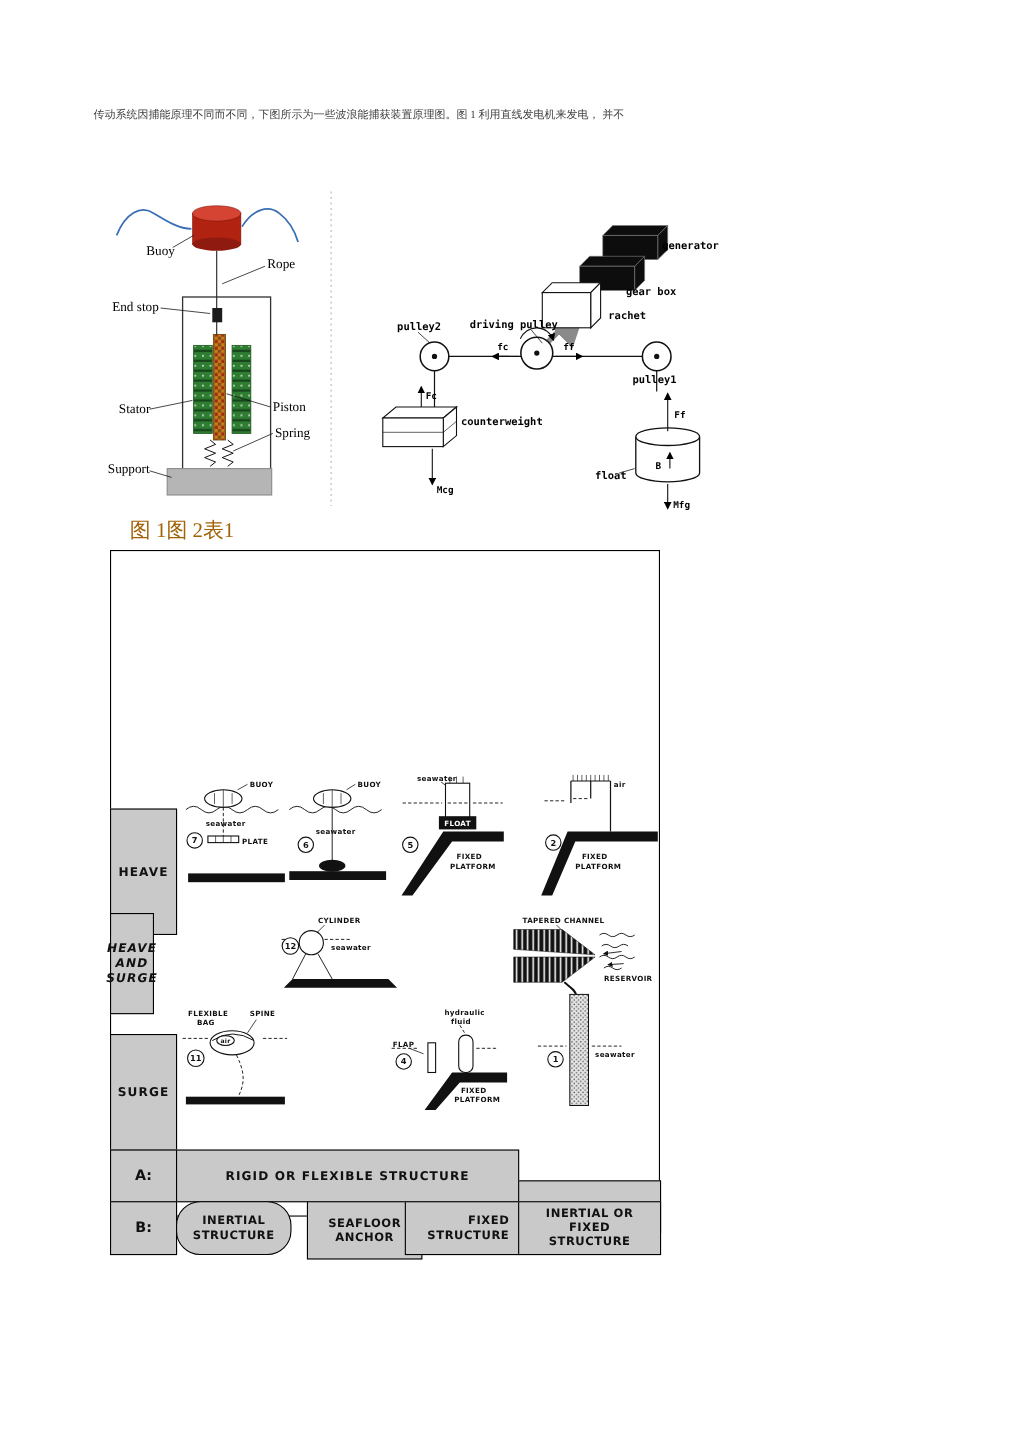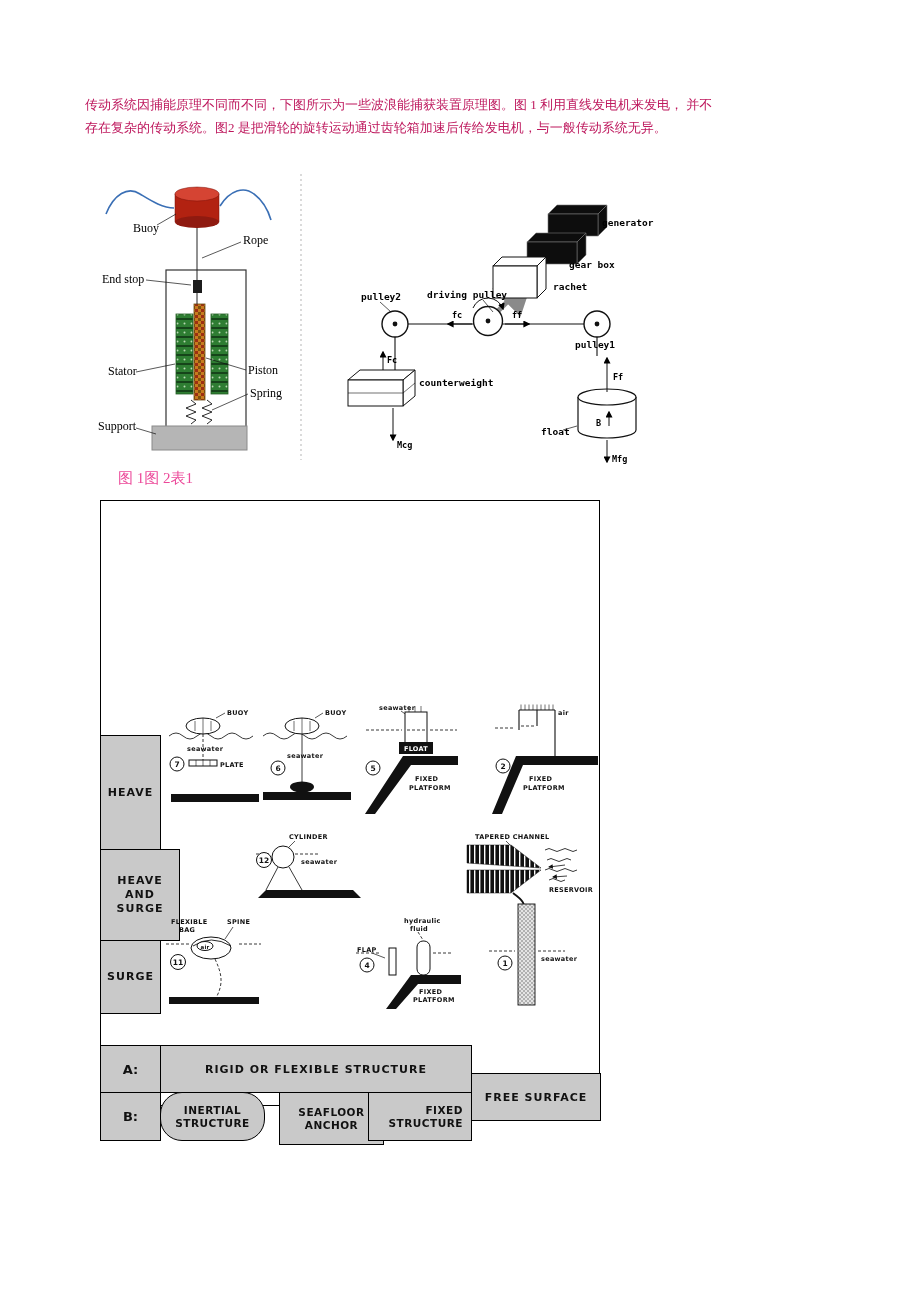--- a/index.html
+++ b/index.html
@@ -1,22 +1,22 @@
 <!DOCTYPE html>
 <html><head>
 <meta charset="utf-8">
 <style>
   * { margin:0; padding:0; box-sizing:border-box; }
   html,body { background:#fff; }
   .page { position:relative; width:920px; height:1302px; background:#ffffff;
           font-family:"Liberation Serif", serif; overflow:hidden; }
   .para { position:absolute; left:85px; top:93px; width:775px;
-          font-size:13px; line-height:23px; color:#be185d; }
+          font-size:10px; line-height:23px; color:#404040; }
   .para div { white-space:nowrap; }
-  .caption { position:absolute; left:118px; top:469px; font-size:15px; color:#ec4899; }
+  .caption { position:absolute; left:118px; top:469px; font-size:19px; color:#a16207; }
   .fig { position:absolute; }
   .tbl { position:absolute; left:100px; top:500px; width:500px; height:606px;
          border:1.5px solid #000; background:#fff; }
   .cell { position:absolute; background:#c9c9c9; border:1px solid #000;
           display:flex; align-items:center; justify-content:center; text-align:center;
           font-family:"DejaVu Sans", sans-serif; font-weight:bold; color:#111;margin-top:35px; }
   .rowlab { font-size:11px; letter-spacing:1px; line-height:14px; padding:2px; }
   .abcell { font-size:13px; }
   .acell  { font-size:11px; letter-spacing:1px; }
   .bcell  { font-size:10.5px; letter-spacing:.5px; line-height:13px; padding:2px 8px; }
@@ -40,21 +40,20 @@
   .b3b  { fill:#0d0d0d; stroke:#777; stroke-width:.6; }
   .b3w  { fill:#fff; stroke:#111; stroke-width:1; }
 </style>
 </head>
 <body>
 
 <div class="page">
 
   <div class="para">
     <div>传动系统因捕能原理不同而不同，下图所示为一些波浪能捕获装置原理图。图 1 利用直线发电机来发电， 并不</div>
-    <div>存在复杂的传动系统。图2 是把滑轮的旋转运动通过齿轮箱加速后传给发电机，与一般传动系统无异。</div>
   </div>
 
   <svg class="fig" style="left:90px; top:168px;" width="215" height="300" viewBox="0 0 215 300">
     <defs>
       <pattern id="statorPat" width="7" height="9" patternUnits="userSpaceOnUse">
         <rect width="7" height="9" fill="#2e7d32"></rect>
         <rect y="6" width="7" height="2" fill="#16441a"></rect>
         <circle cx="3.5" cy="2.5" r="1" fill="#b9d9b3"></circle>
       </pattern>
       <pattern id="pistonPat" width="6" height="6" patternUnits="userSpaceOnUse">
@@ -194,31 +193,32 @@
       <text x="277" y="262" class="ft2s">Mfg</text>
       <text x="261" y="226" class="ft2s">B</text>
     </g>
   </svg>
 
   <div class="caption">图 1图 2表1</div>
 
   <div class="tbl">
 
     <div class="cell rowlab" style="left:-1px; top:199px; width:61px; height:115px;">HEAVE</div>
-    <div class="cell rowlab" style="left:-1px; top:313px; width:80px; height:92px;">HEAVE AND SURGE</div>
-    <div class="cell rowlab" style="left:-1px; top:404px; width:61px; height:74px;">SURGE</div>
+    <div class="cell rowlab" style="left:-1px; top:294px; width:40px; height:92px;font-style:italic;">HEAVE AND SURGE</div>
+    <div class="cell rowlab" style="left:-1px; top:404px; width:61px; height:106px;">SURGE</div>
 
     <div class="cell abcell" style="left:-1px; top:509px; width:61px; height:48px;">A:</div>
     <div class="cell acell" style="left:59px; top:509px; width:312px; height:48px;">RIGID OR FLEXIBLE STRUCTURE</div>
     <div class="cell acell" style="left:370px; top:537px; width:130px; height:48px;">FREE SURFACE</div>
 
     <div class="cell abcell" style="left:-1px; top:556px; width:61px; height:49px;">B:</div>
     <div class="cell bcell" style="left:59px; top:556px; width:105px; height:49px;border-radius:22px;">INERTIAL STRUCTURE</div>
     <div class="cell bcell" style="left:178px; top:556px; width:105px; height:53px;">SEAFLOOR ANCHOR</div>
     <div class="cell bcell" style="left:267px; top:556px; width:104px; height:49px;text-align:right;">FIXED STRUCTURE</div>
+    <div class="cell bcell" style="left:370px; top:556px; width:130px; height:49px;">INERTIAL OR FIXED STRUCTURE</div>
 
     <svg style="position:absolute; left:60px; top:199px;" width="440" height="311" viewBox="0 0 440 311">
       <defs>
         <pattern id="vhatch" width="5" height="6" patternUnits="userSpaceOnUse">
           <rect width="5" height="6" fill="#111"></rect>
           <rect x="3" width="1.4" height="6" fill="#fff"></rect>
         </pattern>
         <pattern id="stipple" width="4" height="4" patternUnits="userSpaceOnUse">
           <rect width="4" height="4" fill="#e4e4e4"></rect>
           <circle cx="1" cy="1" r=".7" fill="#555"></circle>

